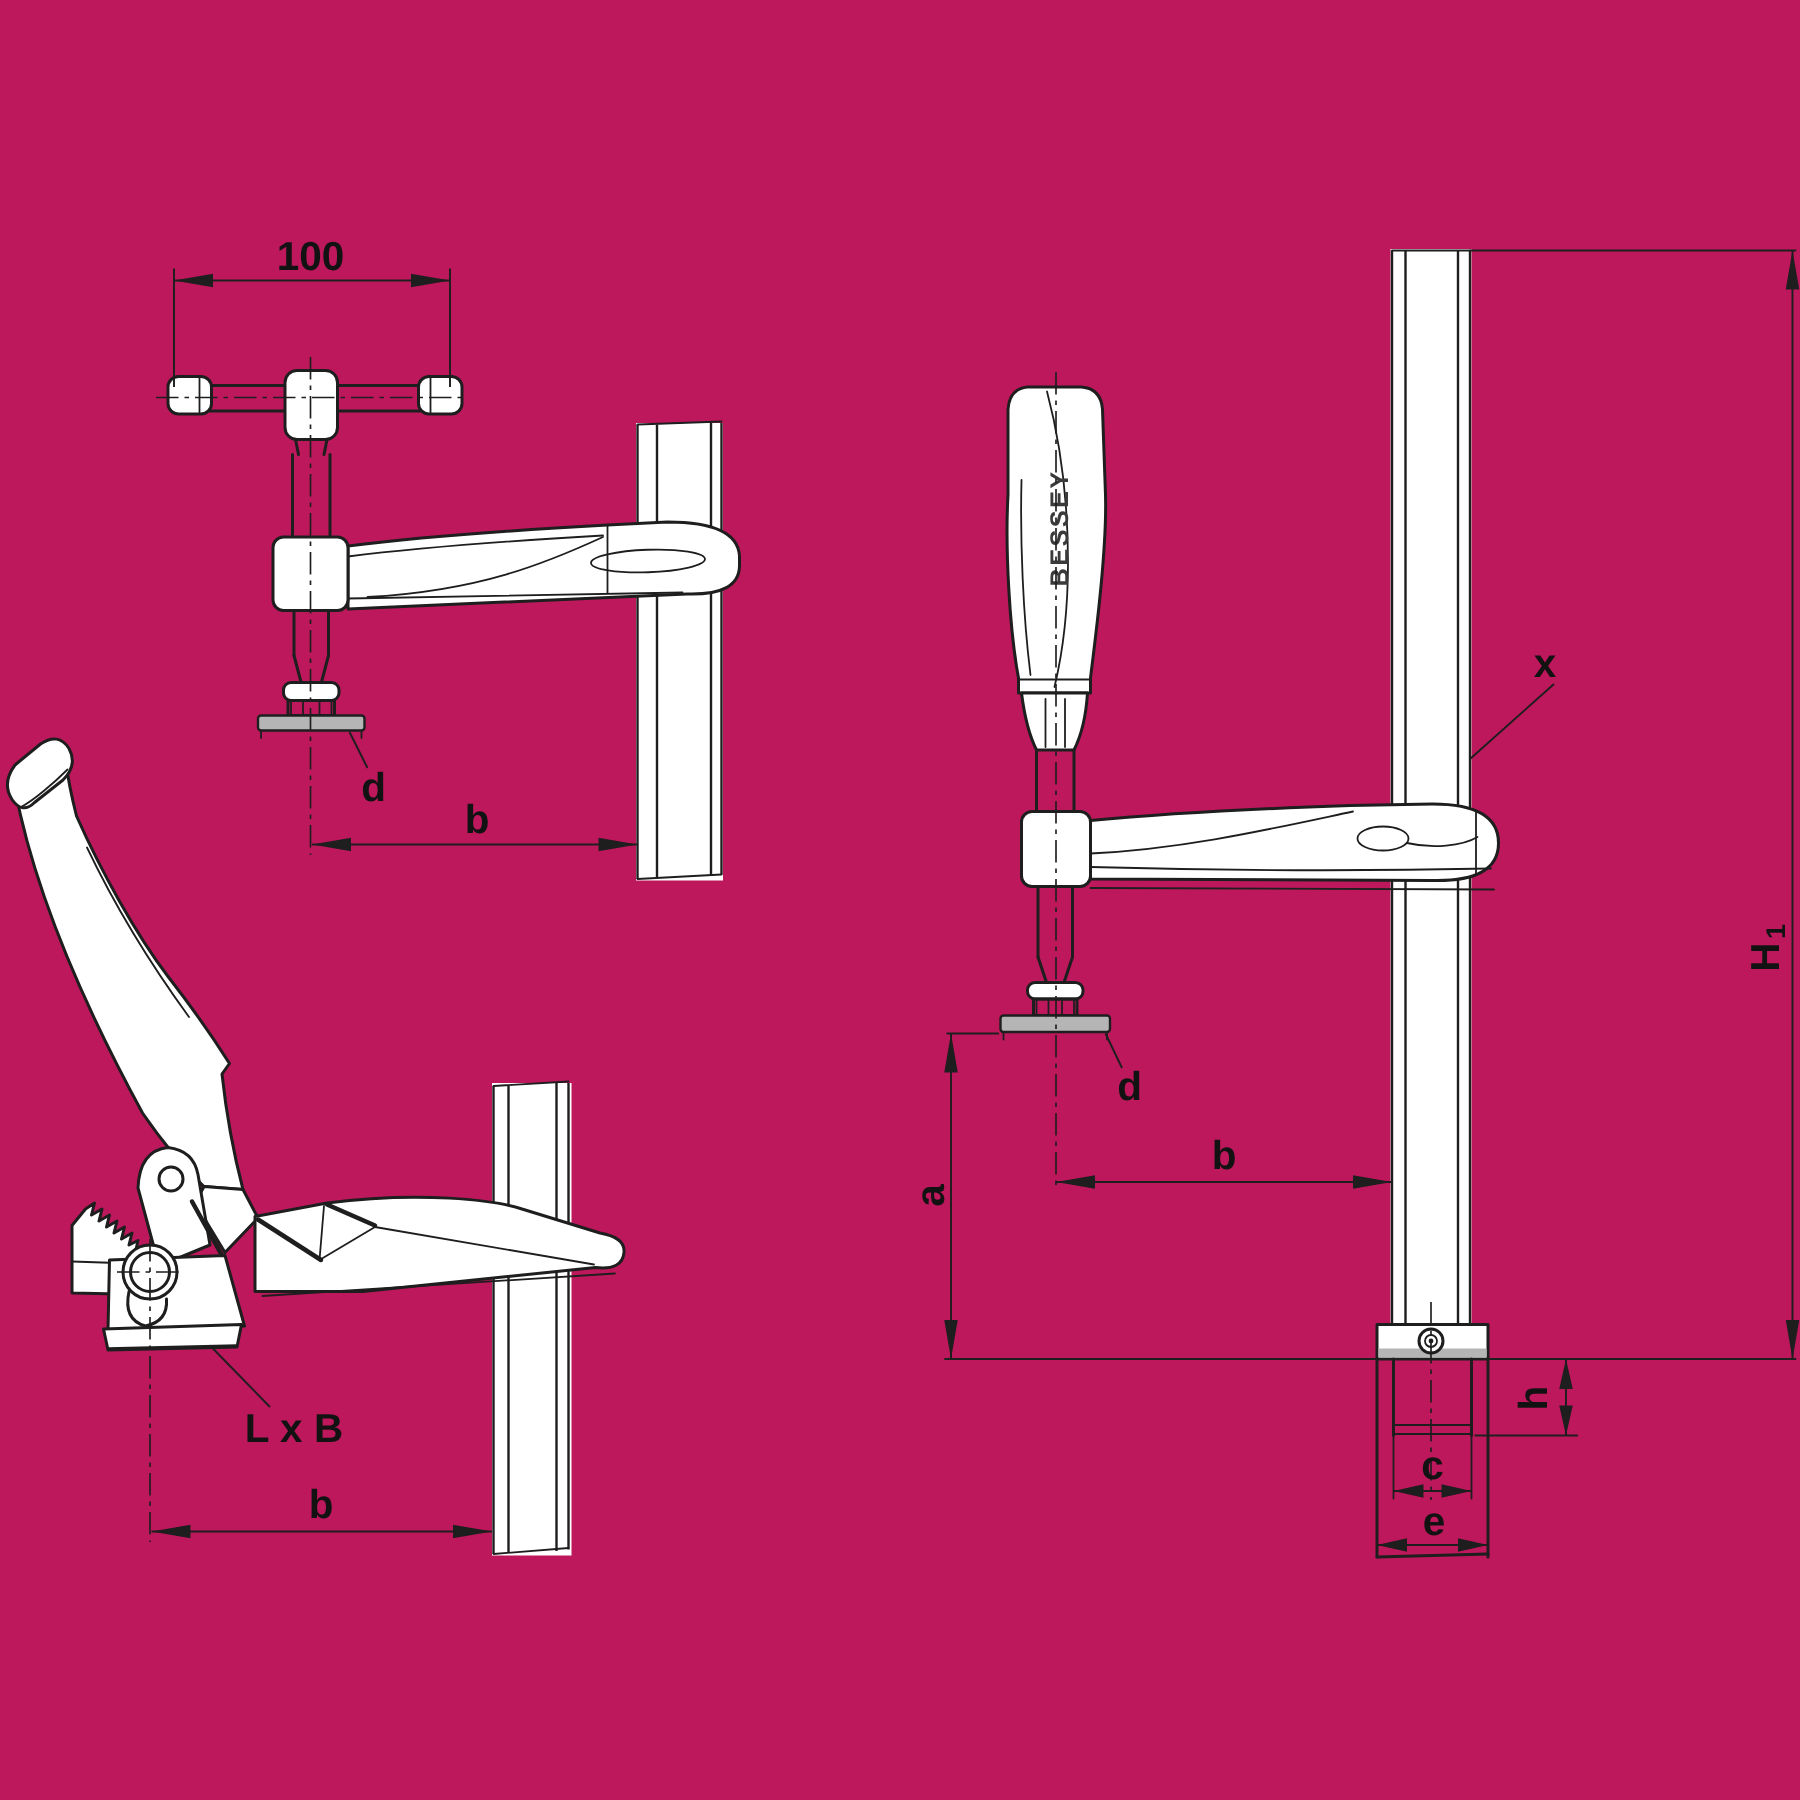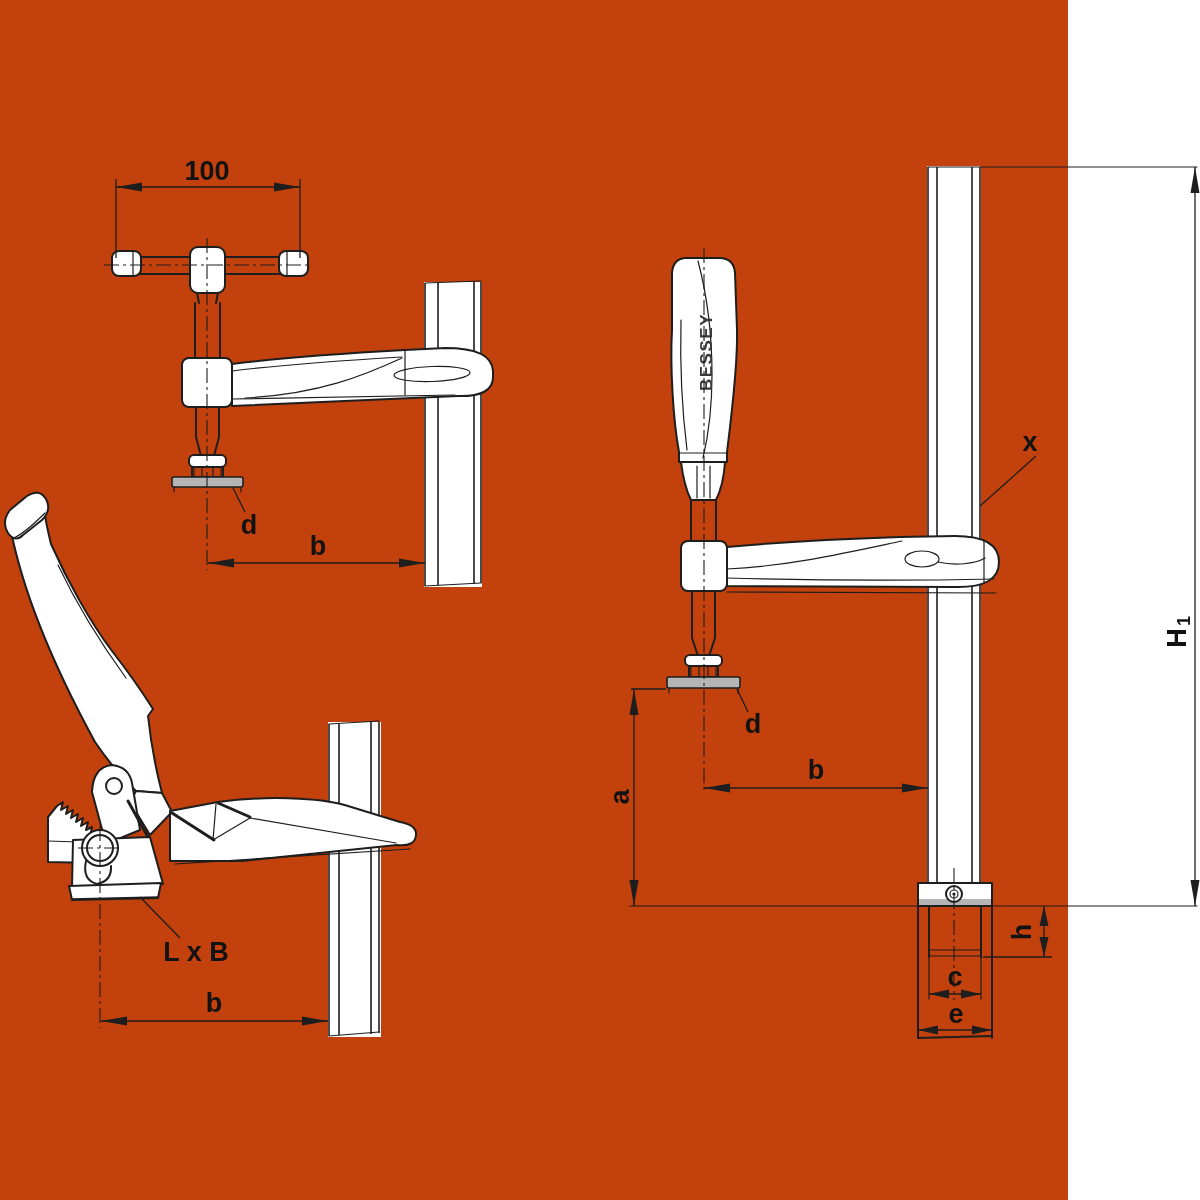--- a/index.html
+++ b/index.html
@@ -1,16 +1,16 @@
 <!DOCTYPE html>
 <html><head>
 <meta charset="utf-8">
 <style>
   html,body{margin:0;padding:0;background:#fff;width:1200px;height:1200px;overflow:hidden;}
-  #stage{width:1068px;height:1200px;position:relative;background:#c2410c;}
+  #stage{width:1200px;height:1200px;position:relative;background:#be185d;}
   svg{display:block;}
   .ol{fill:none;stroke:#1e1e1e;stroke-width:2;stroke-linejoin:round;stroke-linecap:round;}
   .olf{fill:#ffffff;stroke:#1e1e1e;stroke-width:2;stroke-linejoin:round;stroke-linecap:round;}
   .thin{fill:none;stroke:#1e1e1e;stroke-width:1.2;stroke-linejoin:round;stroke-linecap:round;}
   .med{fill:none;stroke:#1e1e1e;stroke-width:1.6;}
   .thick{fill:none;stroke:#1e1e1e;stroke-width:3;stroke-linecap:round;}
   .dim{fill:none;stroke:#1e1e1e;stroke-width:1.3;}
   .cl{fill:none;stroke:#1e1e1e;stroke-width:1.1;stroke-dasharray:15 4 3 4;}
   .arw{fill:#1e1e1e;stroke:none;}
   .gray{fill:#b5b5b5;stroke:#1e1e1e;stroke-width:1.6;}

